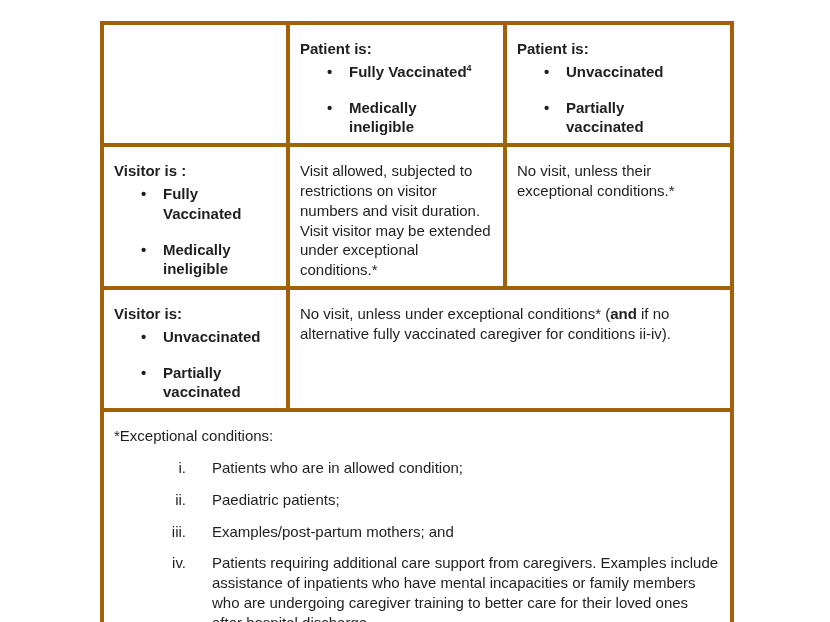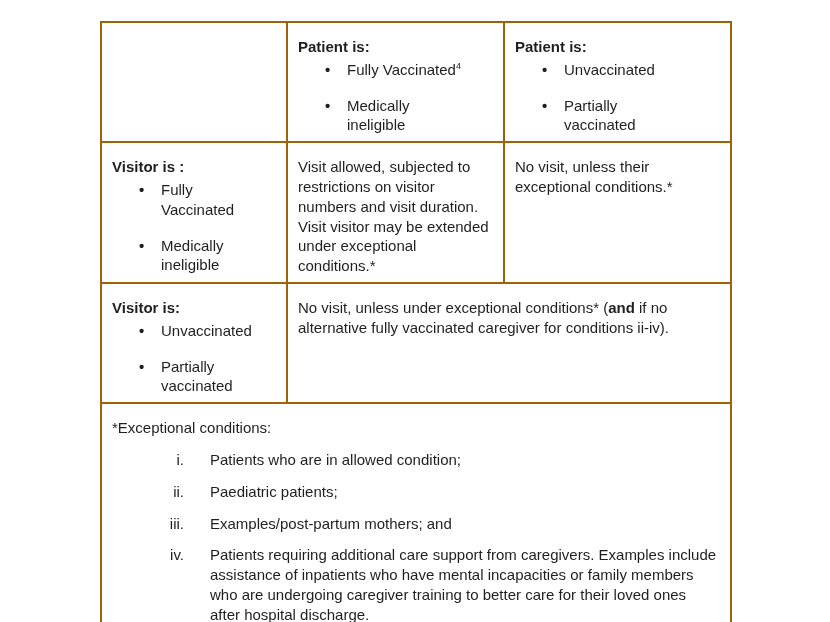--- a/index.html
+++ b/index.html
@@ -14,21 +14,21 @@
   table.rules {
     position: absolute;
     left: 100px; top: 21px;
     width: 630px; height: 584px;
     border-collapse: collapse;
     table-layout: fixed;
     font-size: 15px;
     line-height: 1.32;
   }
   table.rules td {
-    border: 2px solid #a16207;
+    border: 4px solid #a16207;
     vertical-align: top;
     padding: 14px 8px 6px 10px;
     background: #ffffff;
   }
   tr.r1 { height: 118px; }
   tr.r2 { height: 131px; margin-top: 24px; }
   tr.r3 { height: 108px; }
 
   .cell-title { font-weight: bold; }
   .plain-title { font-weight: normal; }
@@ -40,21 +40,21 @@
   }
   .bullet + .bullet { margin-top: 16px; }
   .bullet .marker {
     flex: none;
     width: 22px;
     margin-left: 27px;
     text-align: left;
     font-weight: bold;
   }
   .bullet .btext {
-    font-weight: normal;
+    font-weight: bold;
     white-space: pre-line;
   }
   sup.fn4 { font-size: 9px; vertical-align: super; line-height: 0; }
 
   .body-text { font-weight: normal; }
 
   .footnote-cell { padding: 6px 12px 6px 12px; }
   .fn-item {
     display: flex;
     align-items: flex-start;

